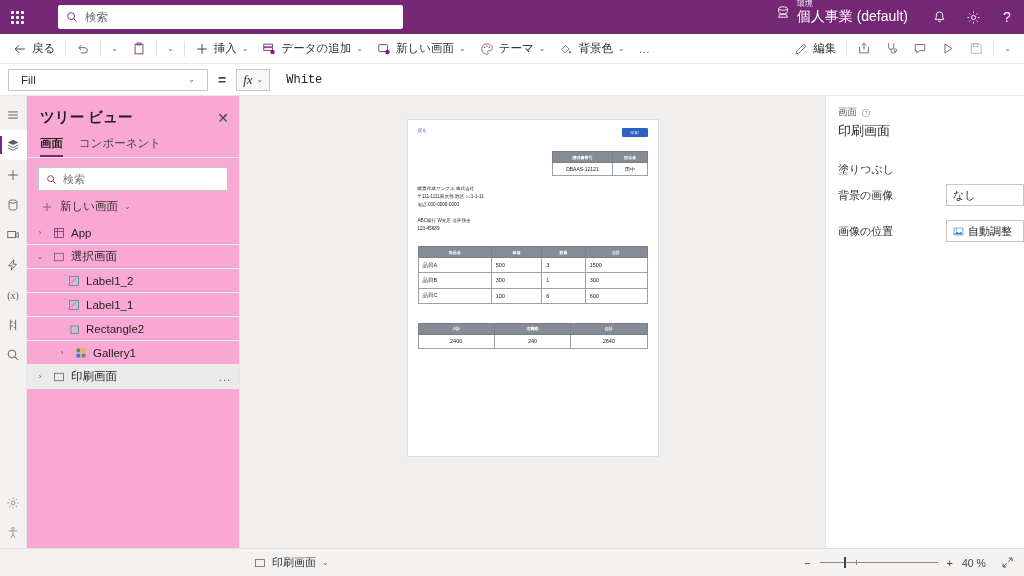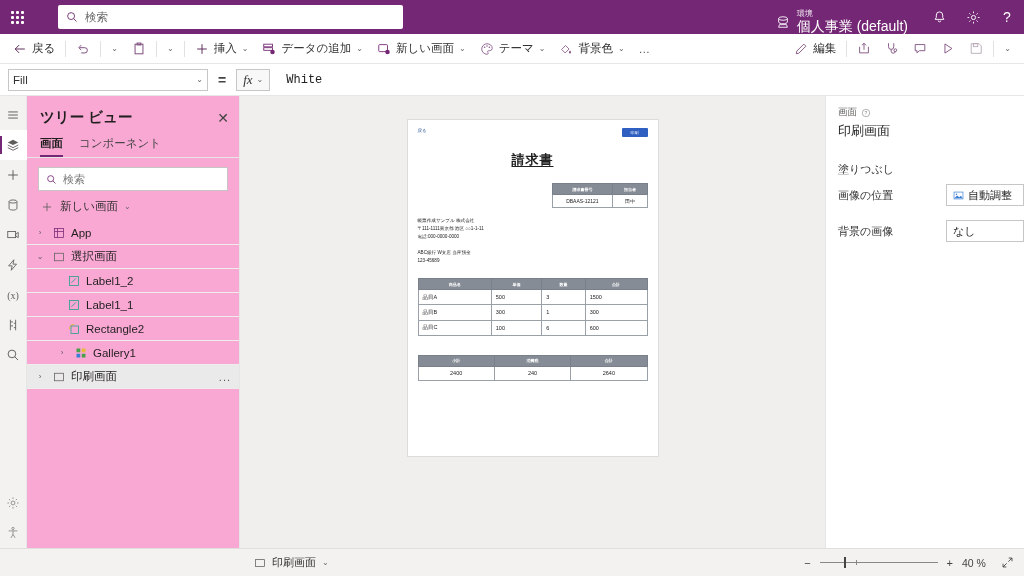--- a/index.html
+++ b/index.html
@@ -20,21 +20,21 @@
   .waffle-grid i { width: 3px; height: 3px; background: #fff; border-radius: 1px; display: block; }
   .brand { font-size: 13.5px; font-weight: 600; letter-spacing: .2px; white-space: nowrap; }
   .brand .sep { font-weight: 400; opacity: .85; margin: 0 5px; }
   .brand .appname { font-weight: 600; }
   .brand .editing { font-weight: 400; font-size: 12px; }
   .hdr-search {
     margin-left: 24px; width: 345px; height: 24px; background: #fff;
     border-radius: 2px; display: flex; align-items: center; padding: 0 8px; gap: 7px;
   }
   .hdr-search .ph { color: #666; font-size: 11.5px; }
-  .hdr-right { margin-left: auto; display: flex; align-items: flex-end; height: 34px; }
+  .hdr-right { margin-left: auto; display: flex; align-items: flex-start; height: 34px; }
   .env-box { display: flex; align-items: center; gap: 7px; padding-right: 14px; }
   .env-txt { line-height: 1.1; }
   .env-label { font-size: 8px; opacity: .9; display: block; }
   .env-value { font-size: 14px; display: block; }
   .hdr-icon { width: 34px; height: 34px; display: flex; align-items: center; justify-content: center; }
 
   
   .cmdbar {
     height: 30px; flex: 0 0 30px; background: #fff; border-bottom: 1px solid #e6e6e6;
     display: flex; align-items: center; padding: 0 6px; font-size: 11.5px; color: #323130;
@@ -46,21 +46,21 @@
   .cmd-right { margin-left: auto; display: flex; align-items: center; }
   .ico { width: 14px; height: 14px; display: inline-flex; align-items: center; justify-content: center; }
 
   
   .formulabar {
     height: 32px; flex: 0 0 32px; background: #fff; border-bottom: 1px solid #e6e6e6;
     display: flex; align-items: center; padding: 0 8px; gap: 8px;
   }
   .prop-select {
     width: 200px; height: 22px; border: 1px solid #c8c6c4; background: #fff;
-    display: flex; align-items: center; padding: 0 4px; font-size: 11.5px; color: #323130;
+    display: flex; align-items: center; padding: 0 12px; font-size: 11.5px; color: #323130;
   }
   .prop-select .chev { margin-left: auto; }
   .eq { font-size: 14px; color: #444; font-weight: 600; padding: 0 2px; }
   .fx-box {
     height: 22px; border: 1px solid #c8c6c4; background: #f8f8f8; display: flex;
     align-items: center; gap: 4px; padding: 0 6px;
   }
   .fx-box .fx { font-style: italic; font-family: "Liberation Serif", serif; font-size: 13px; color: #333; }
   .formula-input {
     flex: 1; height: 22px; display: flex; align-items: center; padding-left: 8px;
@@ -587,21 +587,20 @@
     </div>
   </div>
 
   <div class="canvasarea">
     <div class="phone">
       <div class="ph-top">
         <span class="ph-back">戻る</span>
         <span class="ph-print">印刷</span>
       </div>
 
-      <div class="inv-title">請求書</div>
 
       <table class="inv-numtable">
         <tbody>
             <tr>
           <th style="width:64%">請求書番号</th>
           <th style="width:36%">担当者</th>
         </tr>
         <tr>
           <td>DBAAS-12121</td>
           <td>田中</td>
@@ -671,38 +670,38 @@
       <span>
         <svg width="10" height="10" viewBox="0 0 16 16">
             <circle cx="8" cy="8" r="6" fill="none" stroke="#8a8886" stroke-width="1"></circle>
             <text x="8" y="11" text-anchor="middle" font-size="8" fill="#8a8886">?</text>
           </svg>
       </span>
     </div>
     <div class="pp-title">印刷画面</div>
     <div class="pp-section">塗りつぶし</div>
     <div class="pp-row">
+      <span class="pp-label">背景の画像</span>
+      <span class="pp-field">
+        <span>なし</span>
+      </span>
+    </div>
+    <div class="pp-row">
       <span class="pp-label">画像の位置</span>
       <span class="pp-field">
         <span>
           <svg width="11" height="11" viewBox="0 0 16 16">
               <rect x="1.5" y="3" width="13" height="10" fill="none" stroke="#3a7fd5" stroke-width="1"></rect>
               <circle cx="5" cy="6.2" r="1.1" fill="#3a7fd5"></circle>
               <path d="M2 12l4-4 3 2.6 2.5-2.2 2.5 3.6z" fill="#3a7fd5"></path>
             </svg>
         </span>
         <span>自動調整</span>
       </span>
     </div>
-    <div class="pp-row">
-      <span class="pp-label">背景の画像</span>
-      <span class="pp-field">
-        <span>なし</span>
-      </span>
-    </div>
   </div>
 </div>
 
 <div class="statusbar">
   <div class="sb-left">
     <span>
       <svg width="12" height="12" viewBox="0 0 16 16">
           <rect x="2" y="3.5" width="12" height="9" fill="none" stroke="#605e5c" stroke-width="1"></rect>
         </svg>
     </span>

